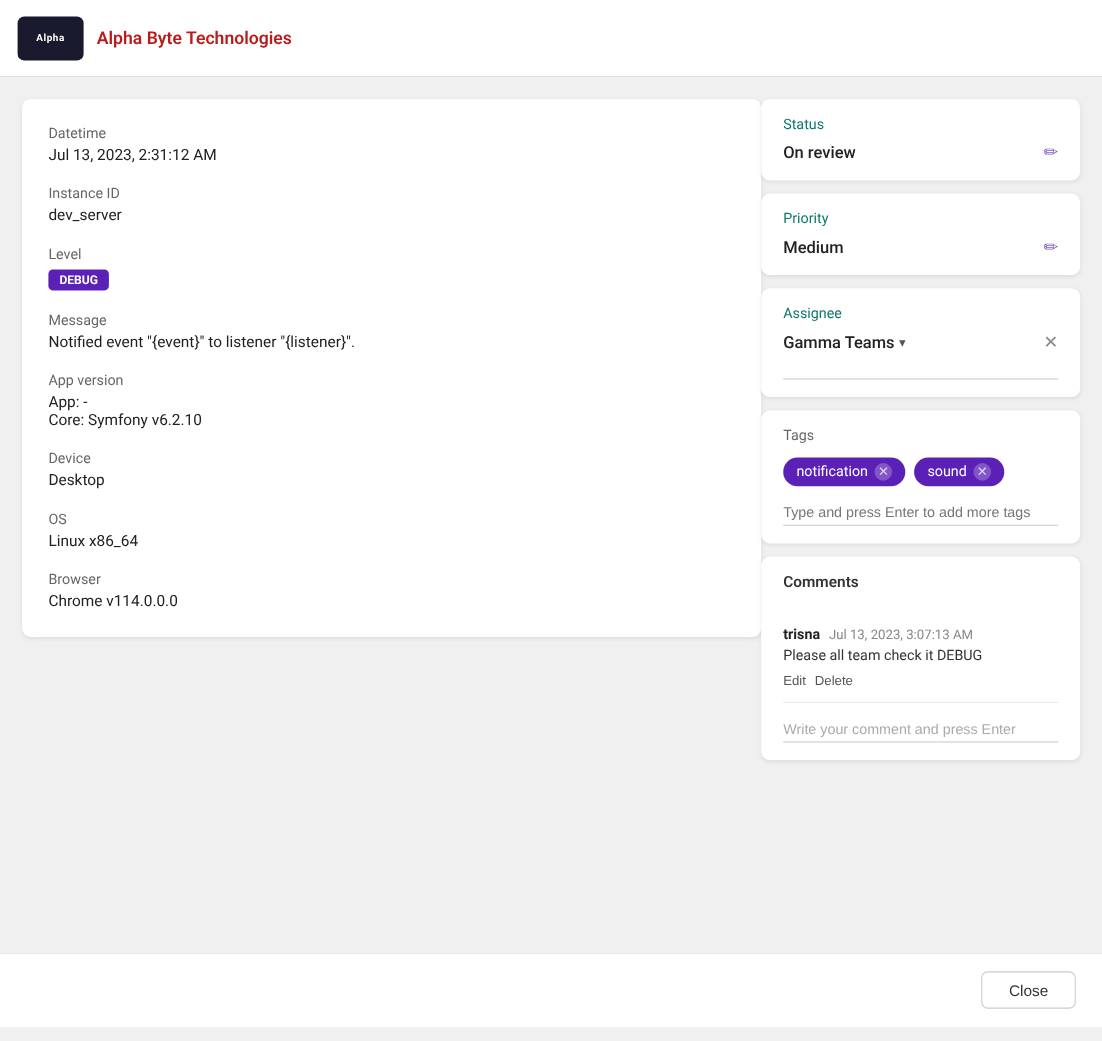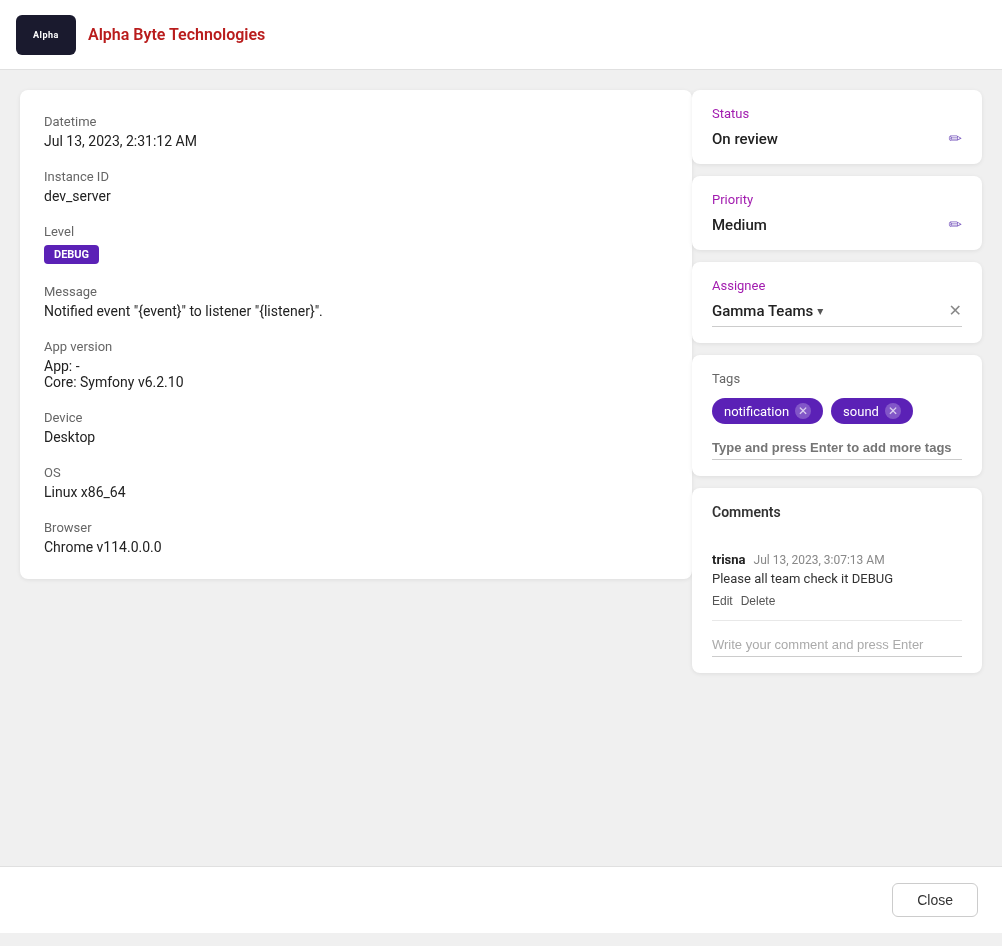--- a/index.html
+++ b/index.html
@@ -98,21 +98,21 @@
 
     .right-card {
       background: #fff;
       border-radius: 8px;
       padding: 16px 20px;
       box-shadow: 0 1px 4px rgba(0,0,0,0.08);
     }
 
     .card-section-label {
       font-size: 13px;
-      color: #a21caf;
+      color: #0f766e;
       margin-bottom: 8px;
     }
 
     .card-value-row {
       display: flex;
       align-items: center;
       justify-content: space-between;
     }
 
     .card-value {
@@ -125,21 +125,21 @@
       color: #7c5cbf;
       cursor: pointer;
       font-size: 16px;
     }
 
     .assignee-row {
       display: flex;
       align-items: center;
       justify-content: space-between;
       border-bottom: 1px solid #ccc;
-      padding-bottom: 6px;
+      padding-bottom: 24px;
     }
 
     .assignee-select-wrapper {
       display: flex;
       align-items: center;
       gap: 4px;
       flex: 1;
     }
 
     .assignee-text {
@@ -205,21 +205,20 @@
 
     .tags-input {
       border: none;
       border-bottom: 1px solid #ccc;
       outline: none;
       width: 100%;
       font-size: 13px;
       color: #888;
       padding: 4px 0;
       background: transparent;
-      font-weight: bold;
     }
 
     .comments-section {
       background: #fff;
       border-radius: 8px;
       padding: 16px 20px;
       box-shadow: 0 1px 4px rgba(0,0,0,0.08);
     }
 
     .comments-label {

